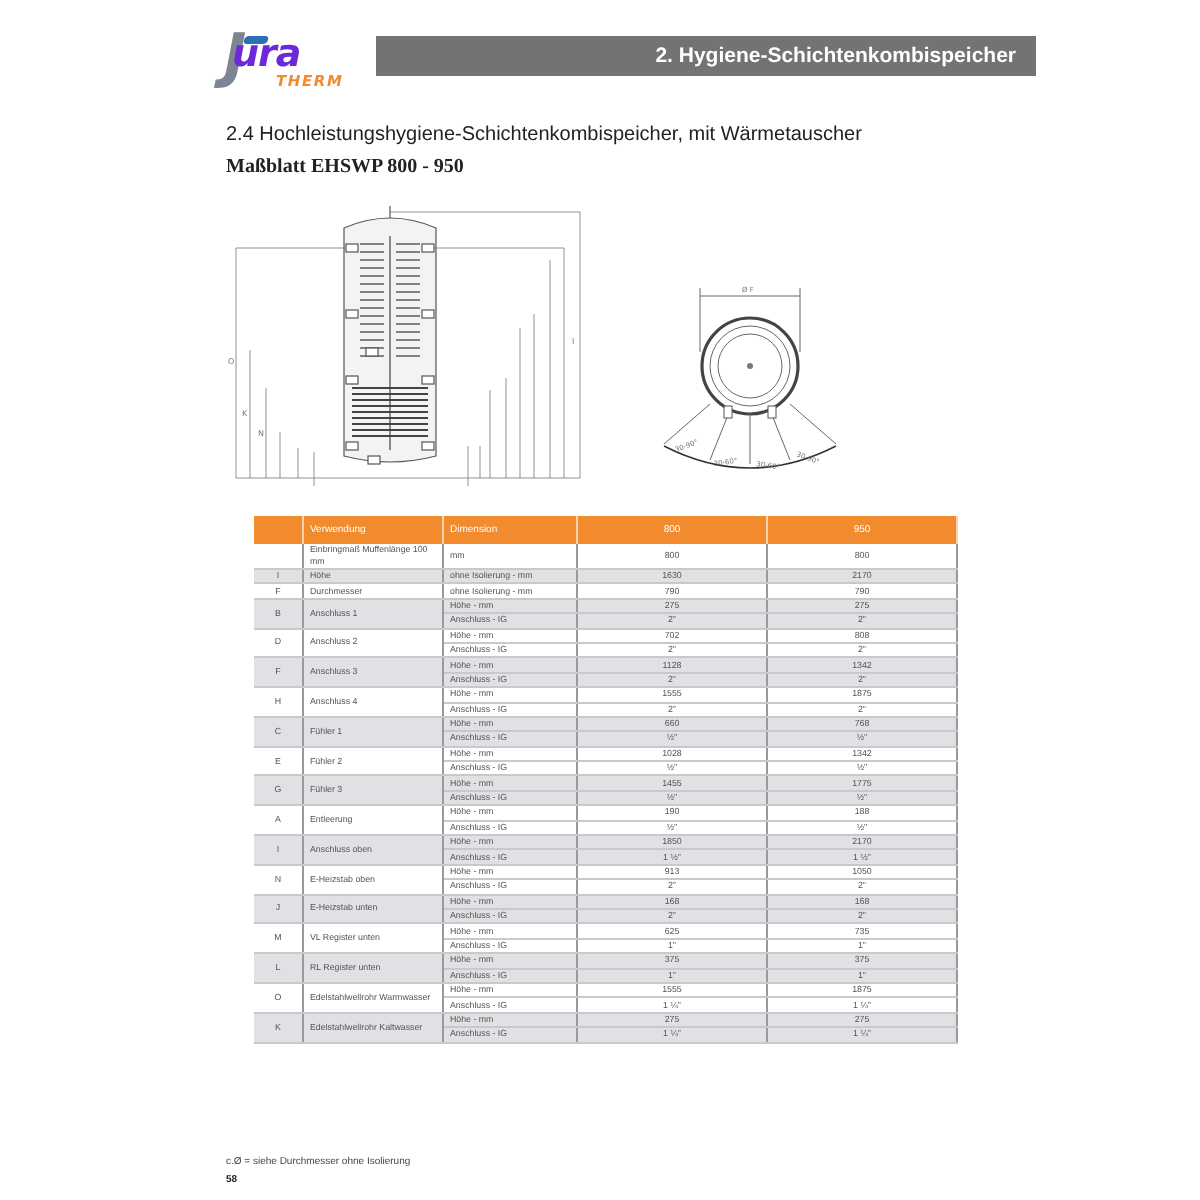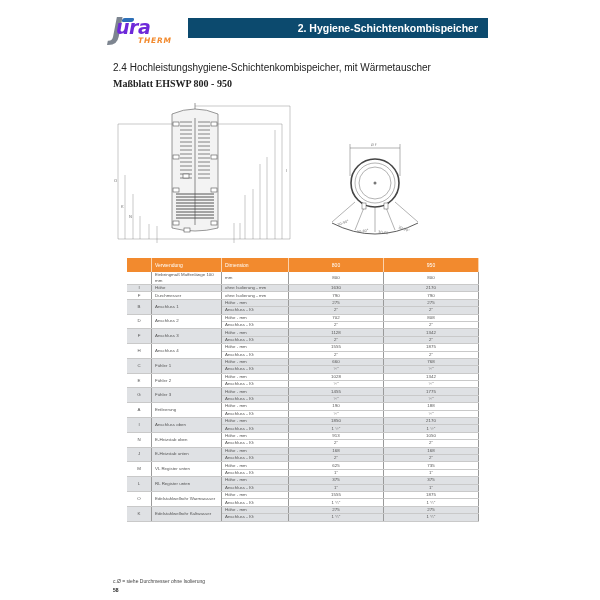--- a/index.html
+++ b/index.html
@@ -2,21 +2,21 @@
 <html><head>
 <meta charset="utf-8">
 <style>
   html, body { margin:0; padding:0; background:#ffffff; }
   body { width:600px; height:600px; position:relative; overflow:hidden; font-family:"Liberation Sans", sans-serif; color:#333; }
   .logo { position:absolute; left:110px; top:12px; width:70px; height:34px; }
   .logo .j { position:absolute; left:2px; top:2px; font:bold italic 30px "DejaVu Sans", sans-serif; color:#7d8590; line-height:30px; }
   .logo .ura { position:absolute; left:6px; top:6px; font:bold italic 19px "DejaVu Sans", sans-serif; color:#6d28d9; line-height:18px; letter-spacing:-0.5px; }
   .logo .therm { position:absolute; left:28px; top:24px; font:bold italic 7.5px "DejaVu Sans", sans-serif; color:#f28a2e; letter-spacing:0.8px; }
   .logo .dot { position:absolute; left:12px; top:6px; width:12px; height:4px; background:#2d6fb7; border-radius:2px; transform:skew(-20deg); }
-  .banner { position:absolute; left:188px; top:18px; width:300px; height:20px; background:#0c4a6e; color:#fff; font-weight:bold; font-size:10.5px; line-height:20px; text-align:right; padding-right:10px; box-sizing:border-box; }
+  .banner { position:absolute; left:188px; top:18px; width:330px; height:20px; background:#737373; color:#fff; font-weight:bold; font-size:10.5px; line-height:20px; text-align:right; padding-right:10px; box-sizing:border-box; }
   .title1 { position:absolute; left:113px; top:62px; font-weight:normal; font-size:10px; color:#222; }
   .title2 { position:absolute; left:113px; top:78px; font-weight:bold; font-size:10px; color:#222;font-family:Liberation Serif, serif; }
   .drawing { position:absolute; left:100px; top:100px; width:200px; height:150px; }
   .topview { position:absolute; left:320px; top:130px; width:140px; height:110px; }
   table.spec { position:absolute; left:127px; top:258px; width:352px; border-collapse:collapse; font-size:4.4px; color:#555; }
   table.spec th { background:#f28a2e; color:#fff; font-weight:normal; font-size:5px; height:14px; text-align:left; padding:0 3px; border-right:1px solid #fbd3ad; }
   table.spec th.num { text-align:center; }
   table.spec td { padding:0 3px; height:6.4px; line-height:6px; border-bottom:0.6px solid #c9c9c9; border-right:0.6px solid #9a9a9a; }
   table.spec td.c { text-align:center; }
   table.spec td.idx { text-align:center; width:18px; }

